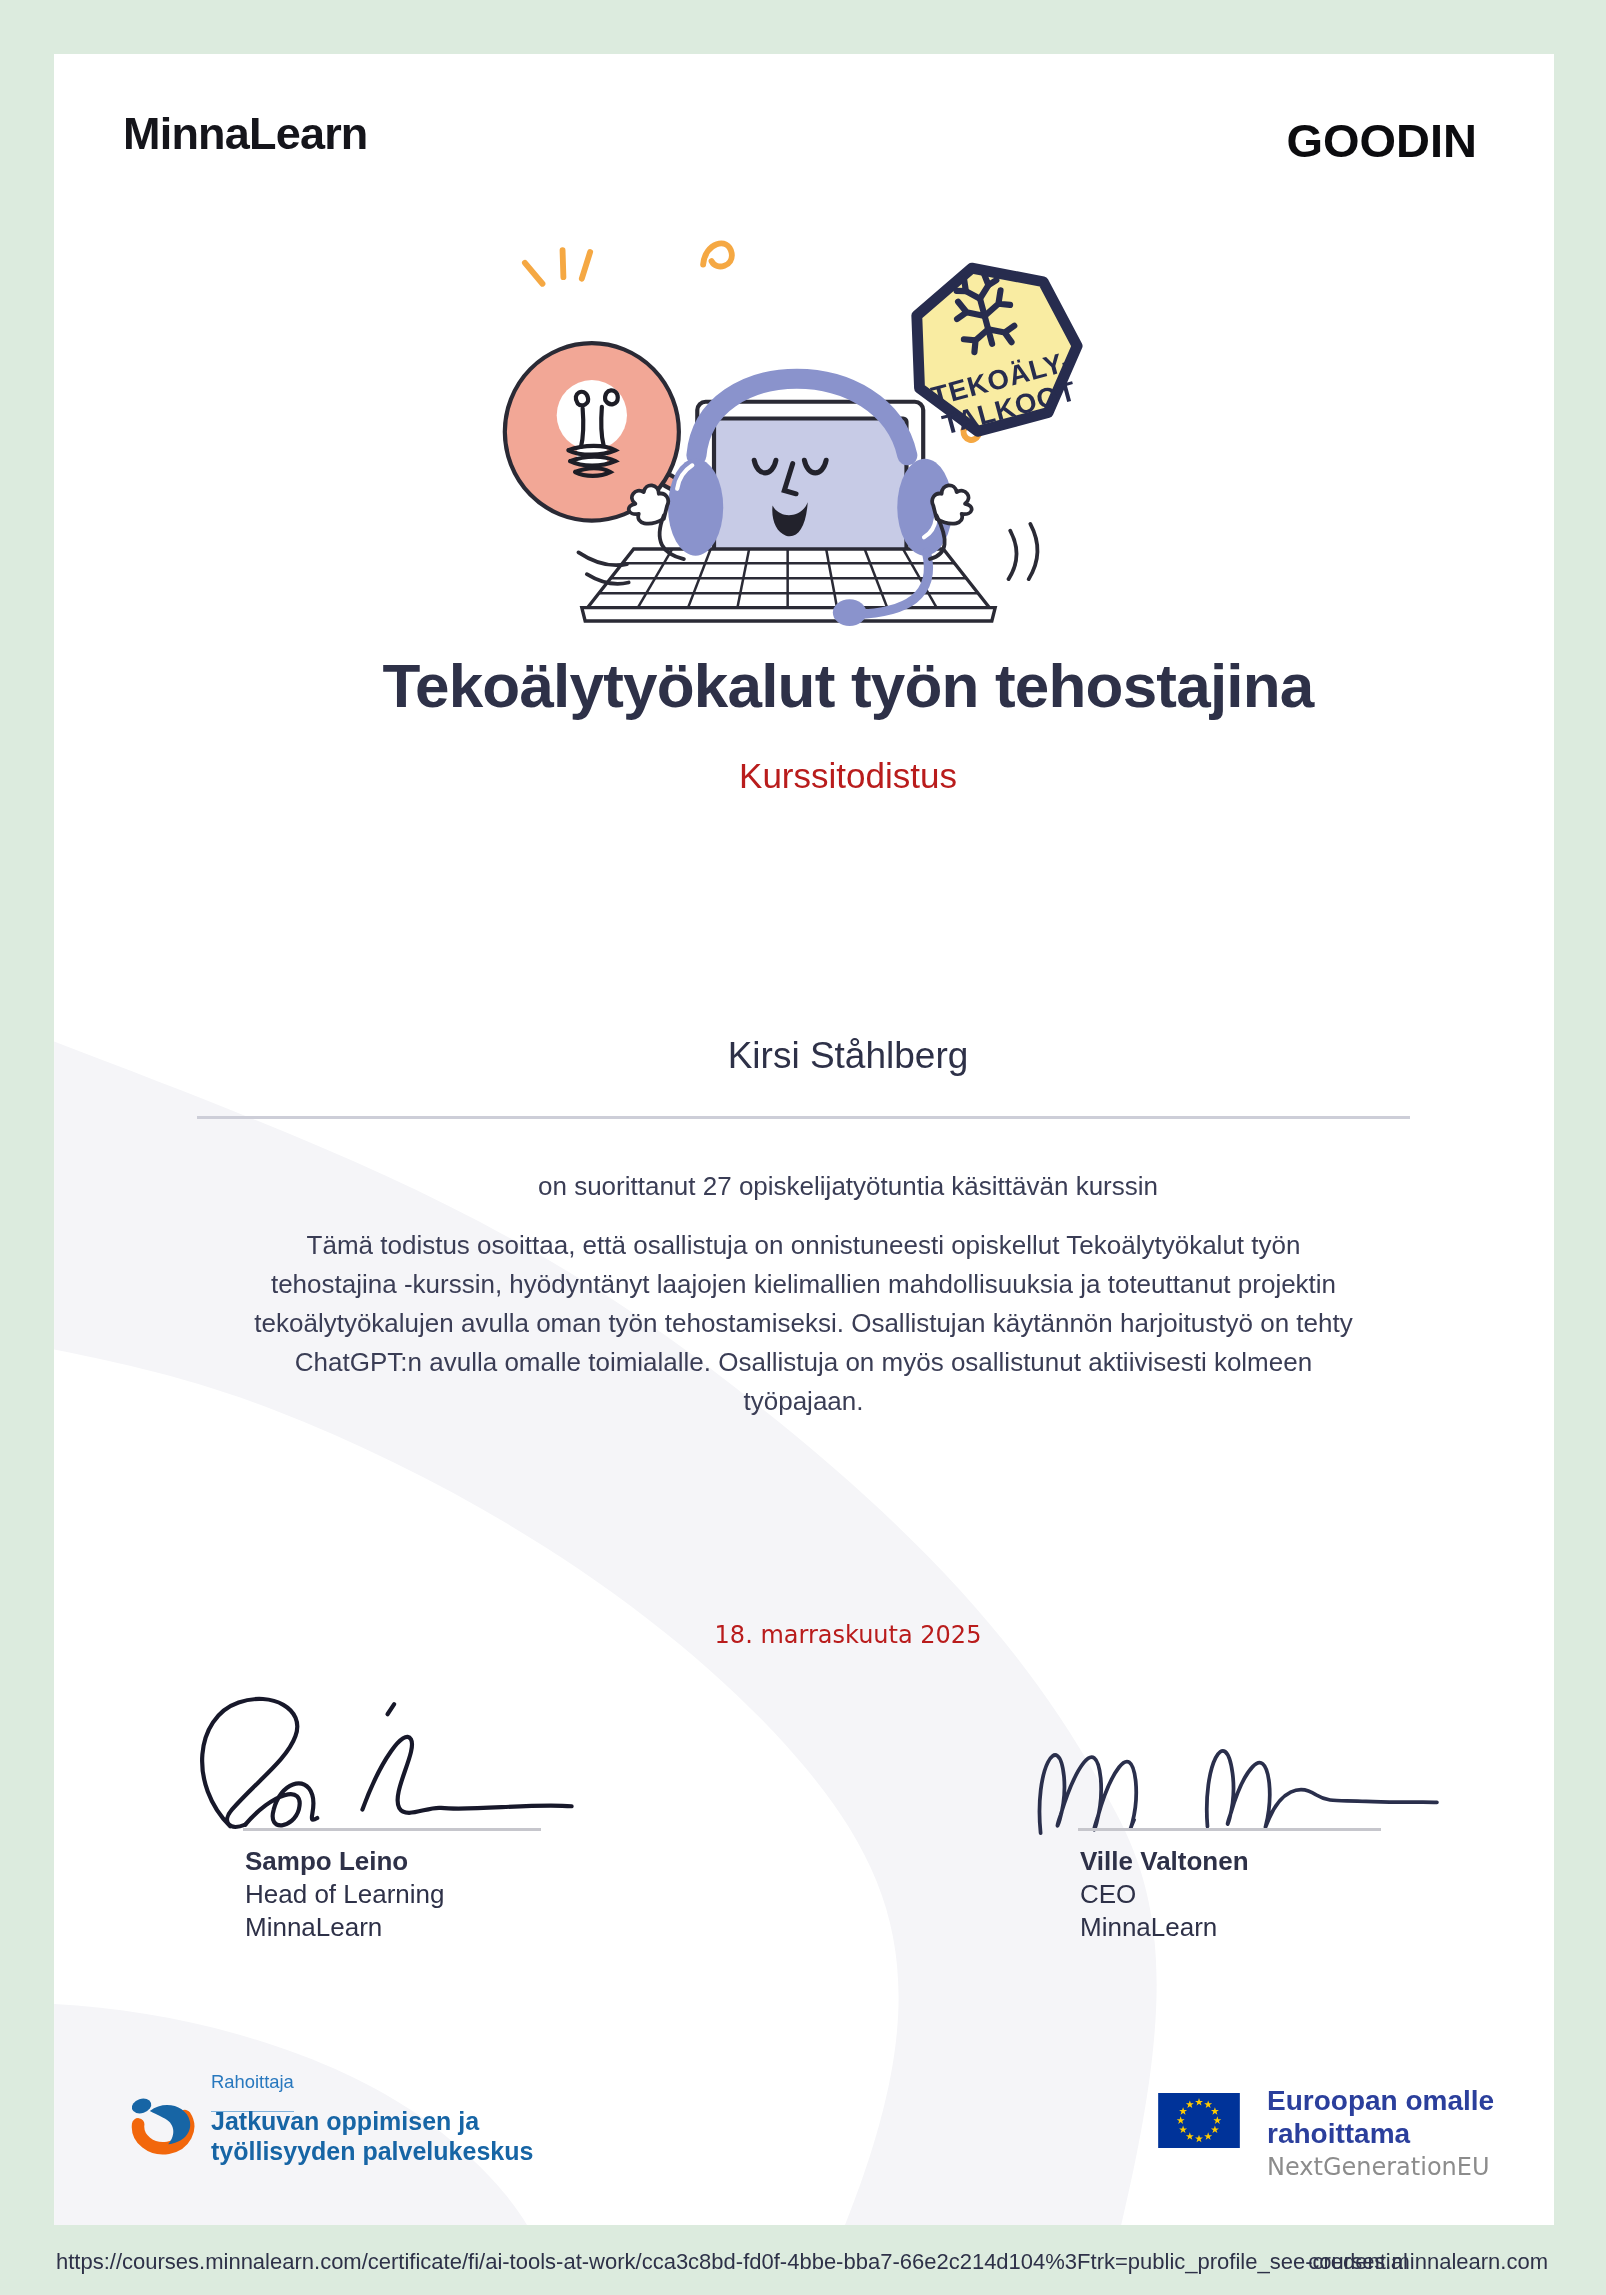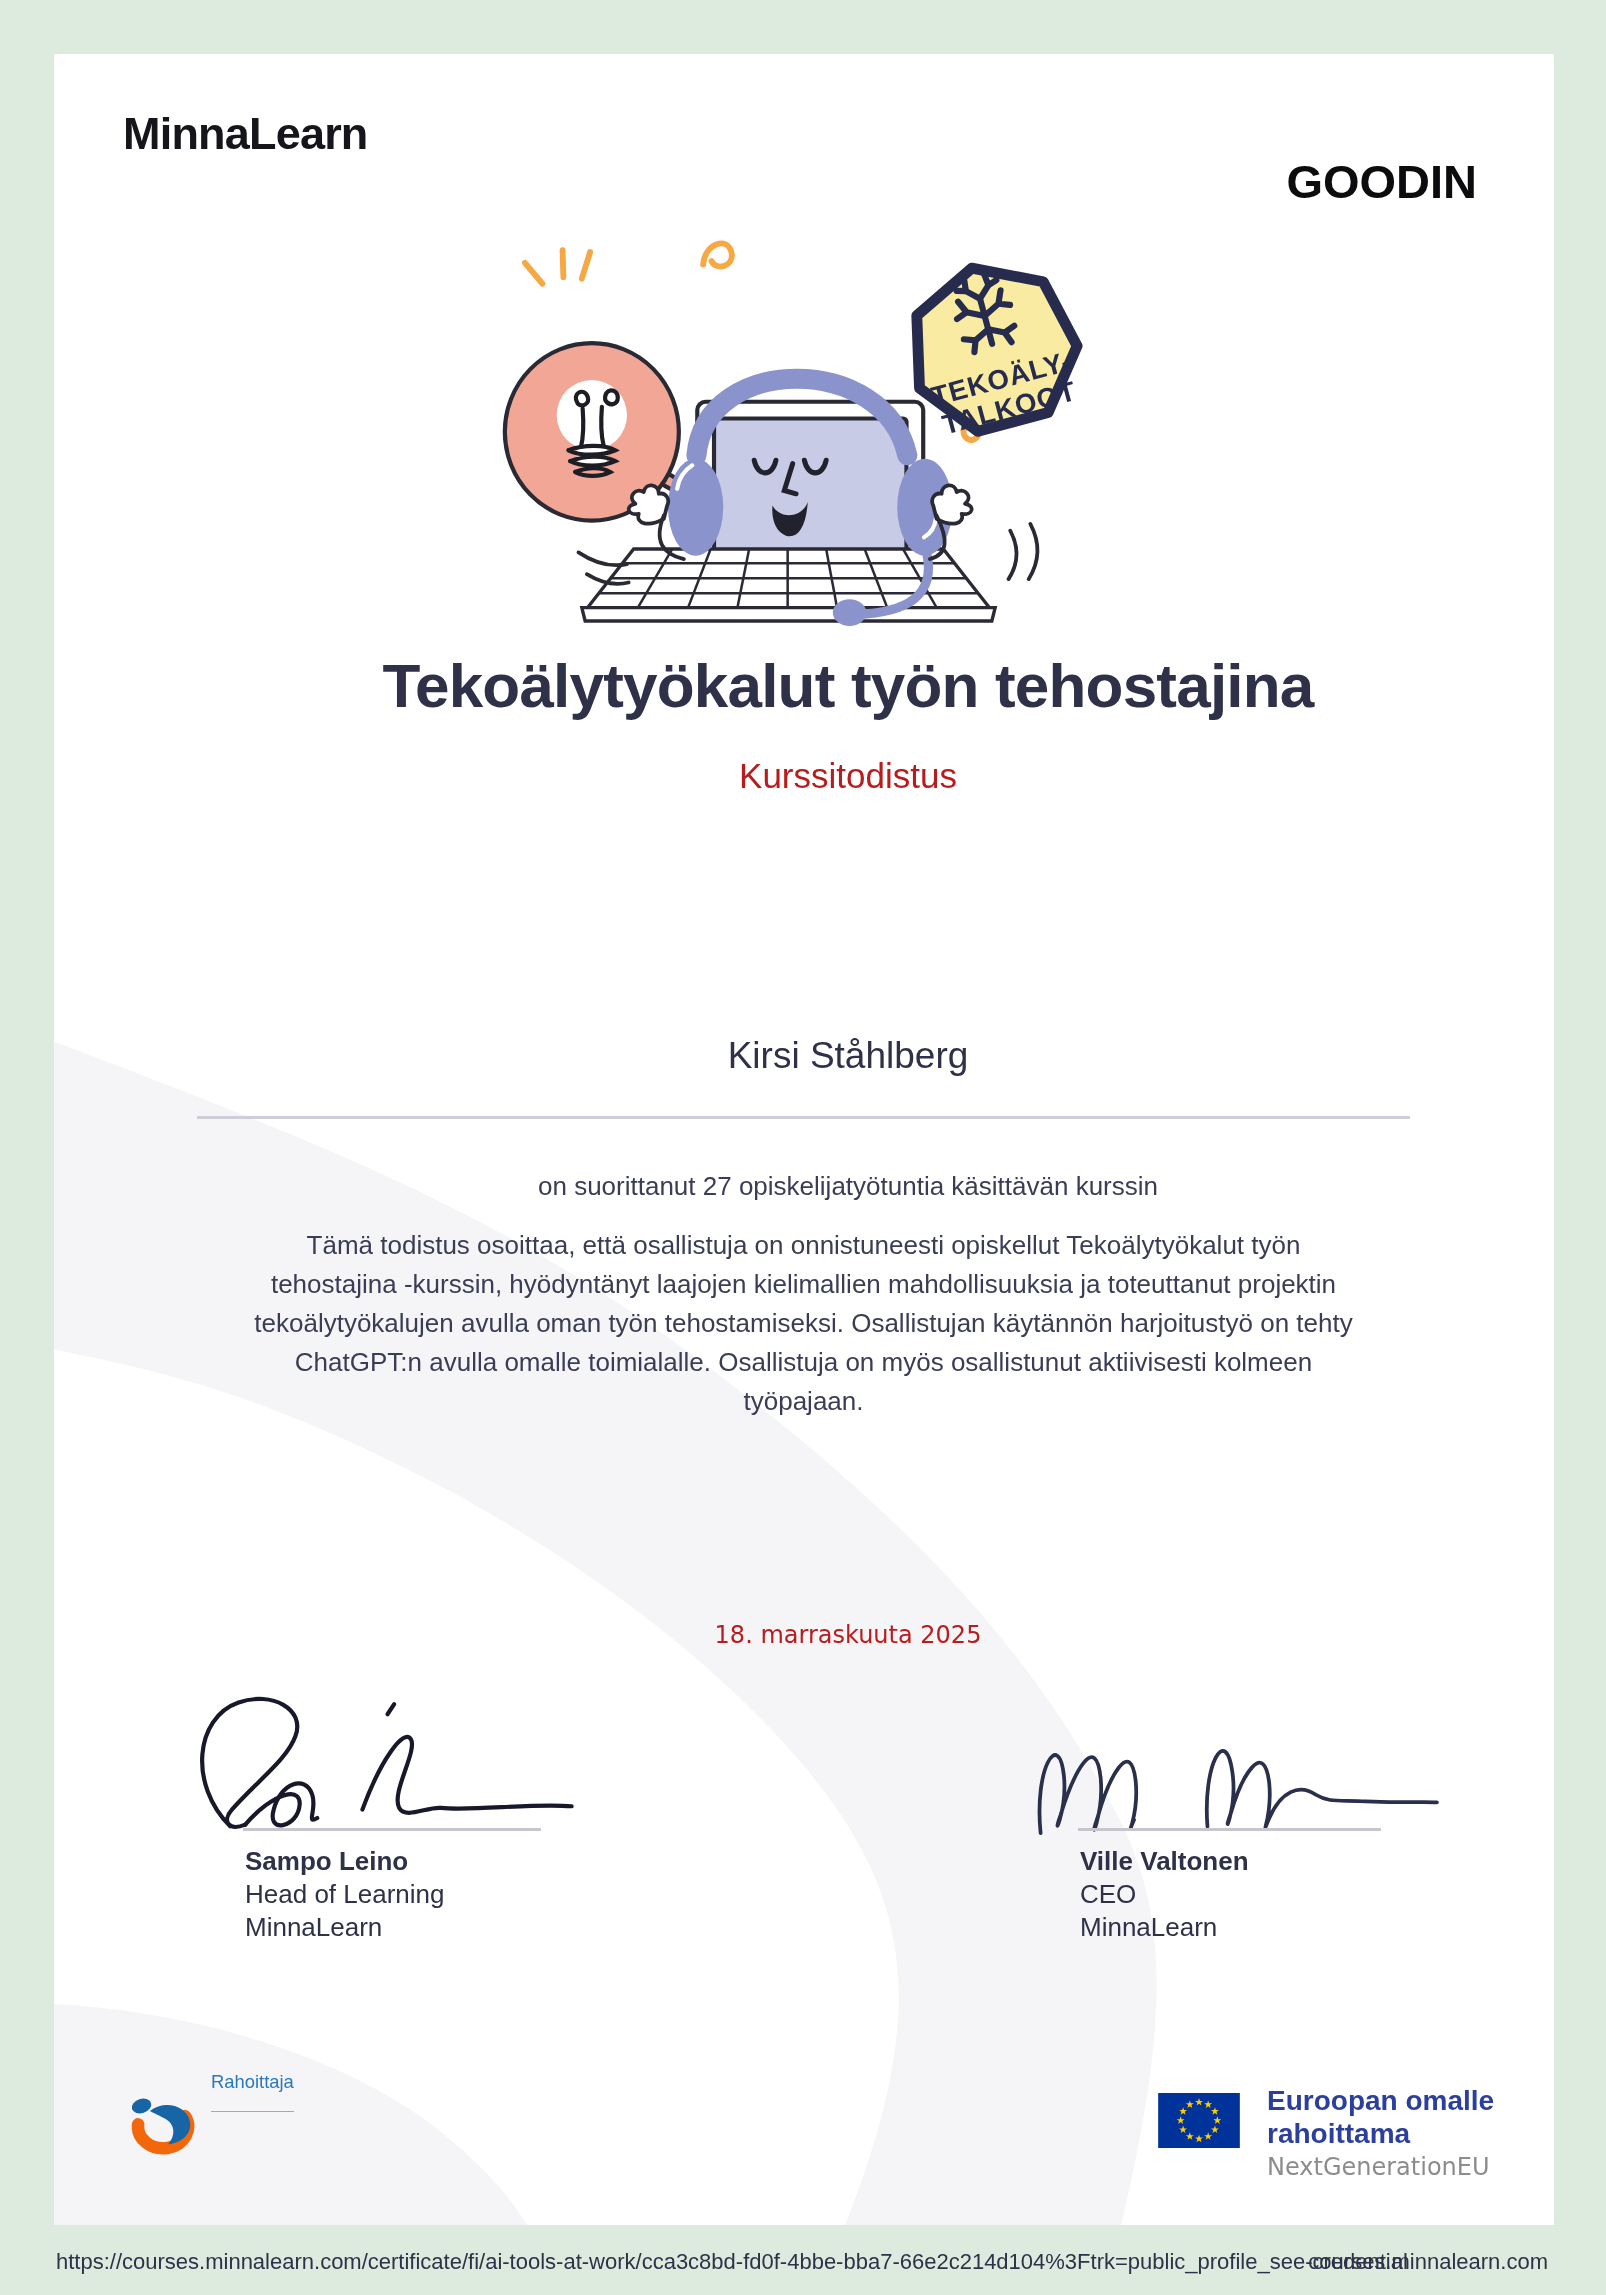--- a/index.html
+++ b/index.html
@@ -4,21 +4,21 @@
 <style>
   html,body{margin:0;padding:0;}
   body{font-family:"Liberation Sans",sans-serif;}
   .page{position:relative;width:1607px;height:2295px;background:#DCEBDE;overflow:hidden;}
   .card{position:absolute;left:54px;top:54px;width:1500px;height:2171px;background:#FFFFFF;overflow:hidden;}
   .watermark{position:absolute;left:0;top:0;width:1500px;height:2171px;pointer-events:none;}
   .abs{position:absolute;}
   .center-text{left:0;width:1588px;text-align:center;margin-top:12px;}
 
   .brand-left{left:69px;top:54px;font-size:45px;font-weight:700;letter-spacing:-0.8px;color:#15151b;}
-  .brand-right{right:77px;top:59px;font-size:47px;font-weight:800;letter-spacing:0px;color:#0c0c0f;margin-top:41px;}
+  .brand-right{right:77px;top:59px;font-size:47px;font-weight:800;letter-spacing:0px;color:#0c0c0f;}
 
   .illustration{left:444px;top:167px;width:586px;height:405px;}
 
   .cert-title{top:584px;font-size:62px;font-weight:700;color:#2E3148;letter-spacing:-0.8px;}
   .cert-subtitle{top:690px;font-size:35px;font-weight:400;color:#b91c1c;}
   .recipient-name{top:969px;font-size:37px;font-weight:400;color:#2E3148;}
   .divider{left:143px;top:1062px;width:1213px;height:2.5px;background:#CDCED8;}
   .completion{top:1105px;font-size:26px;color:#3A3D55;}
   .description{left:197px;top:1172px;width:1105px;text-align:center;font-size:26px;line-height:39px;color:#3A3D55;}
   .cert-date{top:1555px;font-size:24px;color:#b91c1c;font-family:"DejaVu Sans",sans-serif;}
@@ -198,20 +198,24 @@
       <div>CEO</div>
       <div>MinnaLearn</div>
     </div>
 
     <svg class="abs funder-logo" viewBox="0 0 86 72" xmlns="http://www.w3.org/2000/svg">
       <path d="M12,34 A30,26 0 1 0 68,24" fill="none" stroke="#F2670C" stroke-width="15" stroke-linecap="round"></path>
       <path d="M26,18 C44,4 70,12 74,30 C77,44 66,56 48,58 C58,46 56,32 42,26 C36,23 30,20 26,18 Z" fill="#1765A5"></path>
       <ellipse cx="16" cy="12" rx="12" ry="8.5" transform="rotate(-18 16 12)" fill="#1765A5"></ellipse>
     </svg>
     <div class="abs funder-label">Rahoittaja</div>
+    <div class="abs funder-name">
+      <div>Jatkuvan oppimisen ja</div>
+      <div>työllisyyden palvelukeskus</div>
+    </div>
 
     <svg class="abs eu-flag" viewBox="0 0 98 66" xmlns="http://www.w3.org/2000/svg">
       <rect x="0" y="0" width="98" height="66" fill="#003399"></rect>
       <defs>
         <polygon id="star" points="0,-5 1.18,-1.55 4.76,-1.55 1.9,0.59 2.94,4.05 0,1.9 -2.94,4.05 -1.9,0.59 -4.76,-1.55 -1.18,-1.55" fill="#FFCC00"></polygon>
       </defs>
       <g transform="translate(49,33)">
         <use href="#star" transform="translate(0,-22)"></use>
         <use href="#star" transform="translate(11,-19.1)"></use>
         <use href="#star" transform="translate(19.1,-11)"></use>

